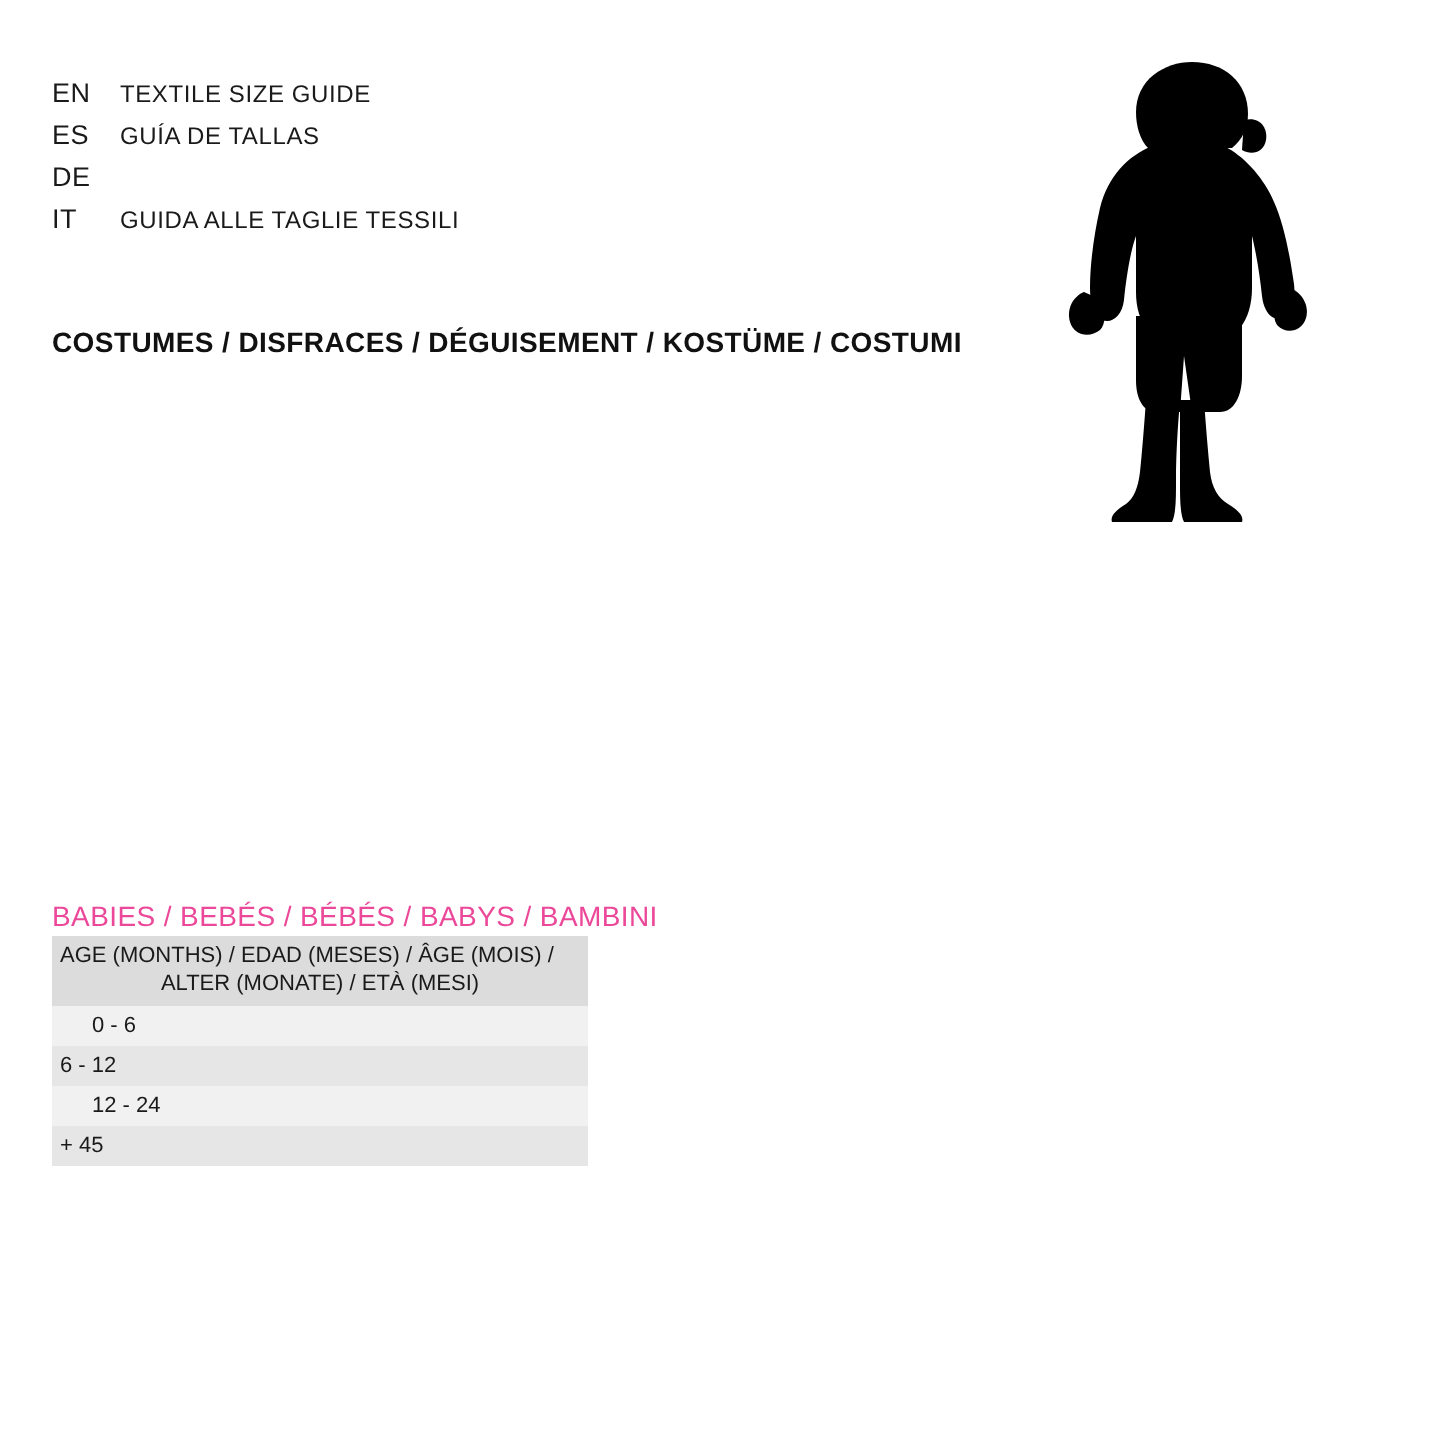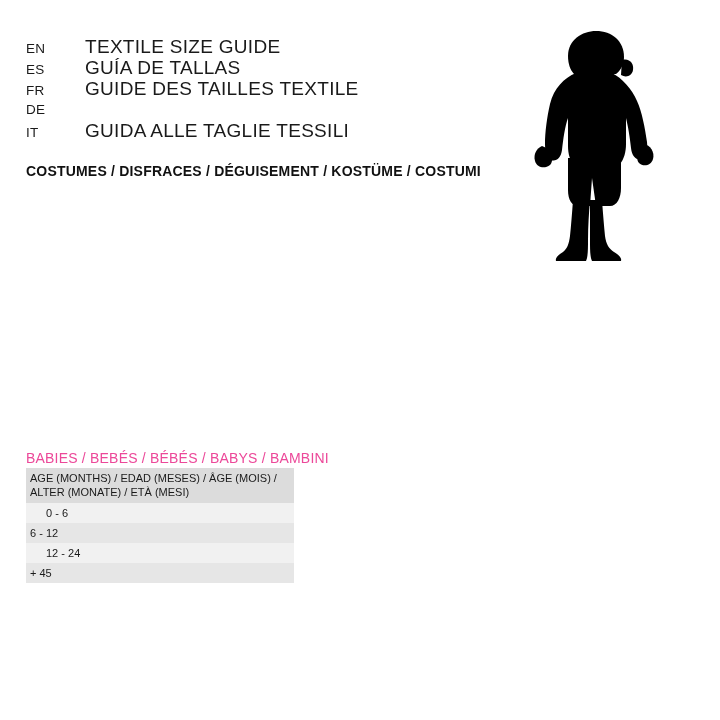--- a/index.html
+++ b/index.html
@@ -33,25 +33,24 @@
     height: 21px;
     line-height: 21px;
   }
   .lang-code {
     width: 34px;
     font-size: 13.5px;
     letter-spacing: 0.2px;
     color: #1a1a1a;
   }
   .lang-text {
-    font-size: 19px;
+    font-size: 12px;
     letter-spacing: 0.3px;
     color: #1a1a1a;
     white-space: nowrap;
-    margin-left: 25px;
   }
 
   .costumes-line {
     position: absolute;
     left: 26px;
     top: 163px;
     font-size: 14px;
     font-weight: bold;
     letter-spacing: 0.2px;
     color: #111111;
@@ -94,20 +93,21 @@
     background: #dcdcdc;
     text-align: left;
     font-weight: normal;
     font-size: 11px;
     line-height: 14px;
     padding: 3px 4px 4px 4px;
     color: #1a1a1a;
   }
   table.size-table th .sub {
     display: block;
+    text-align: center;
   }
   table.size-table td {
     font-size: 11px;
     line-height: 14px;
     padding: 3px 4px 3px 4px;
     color: #1a1a1a;
   }
   table.size-table tr.odd td {
     background: #f1f1f1;
     padding-left: 20px;
@@ -122,24 +122,20 @@
 <div class="page">
 
   <div class="lang-block">
     <div class="lang-row">
       <span class="lang-code">EN</span>
       <span class="lang-text">TEXTILE SIZE GUIDE</span>
     </div>
     <div class="lang-row">
       <span class="lang-code">ES</span>
       <span class="lang-text">GUÍA DE TALLAS</span>
-    </div>
-    <div class="lang-row">
-      <span class="lang-code">FR</span>
-      <span class="lang-text">GUIDE DES TAILLES TEXTILE</span>
     </div>
     <div class="lang-row">
       <span class="lang-code">DE</span>
     </div>
     <div class="lang-row">
       <span class="lang-code">IT</span>
       <span class="lang-text">GUIDA ALLE TAGLIE TESSILI</span>
     </div>
   </div>
 

